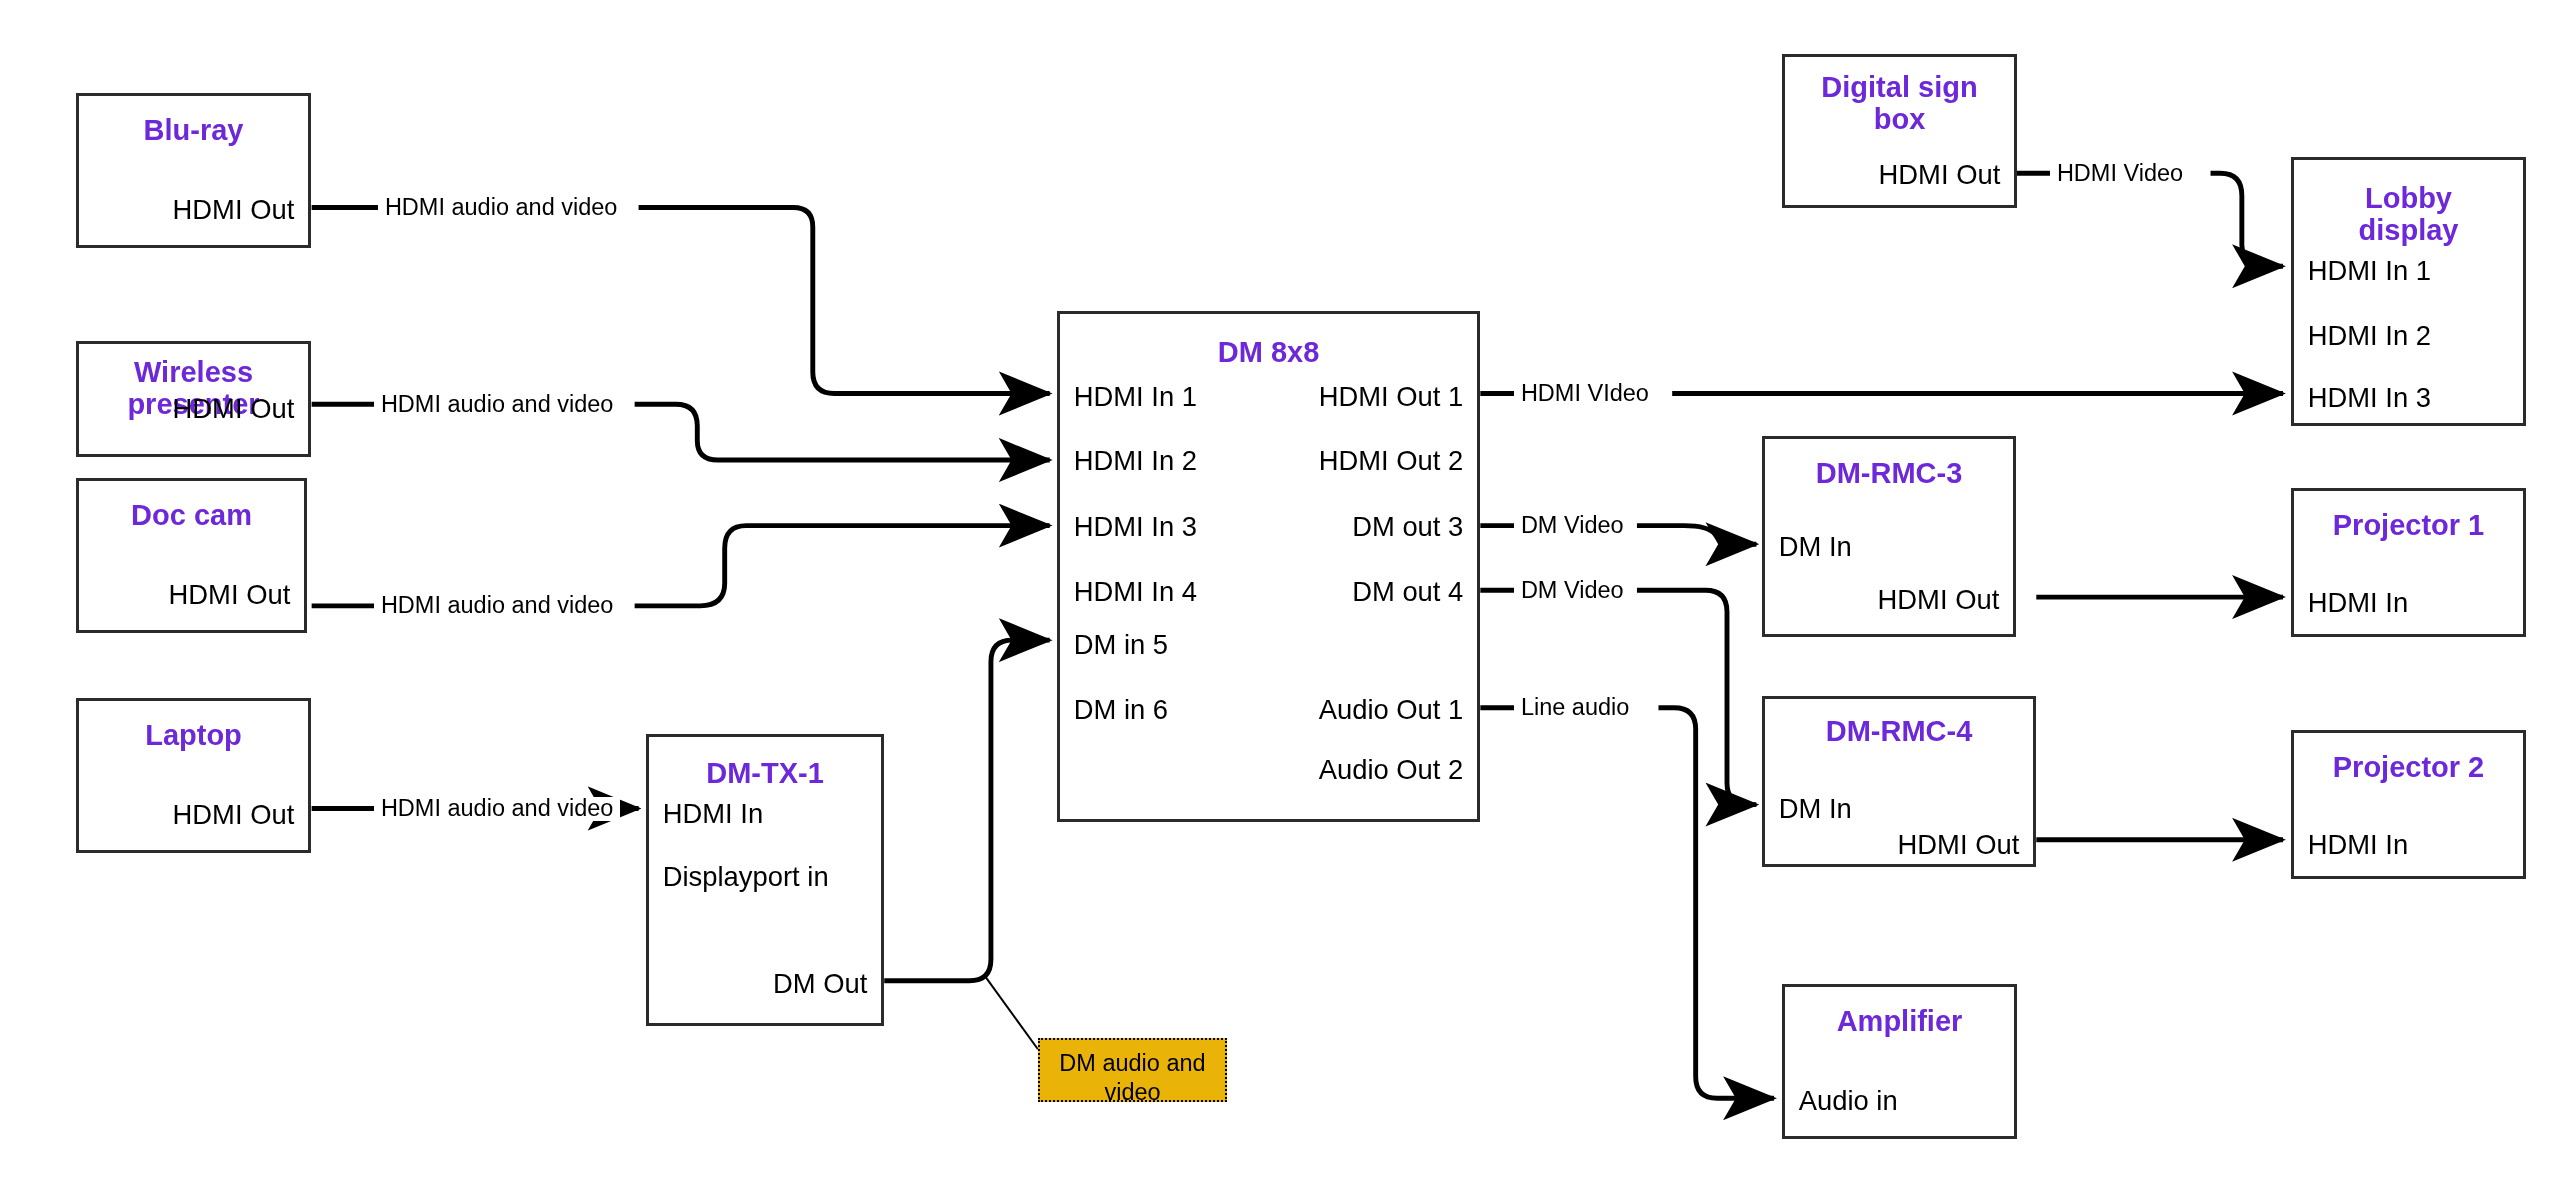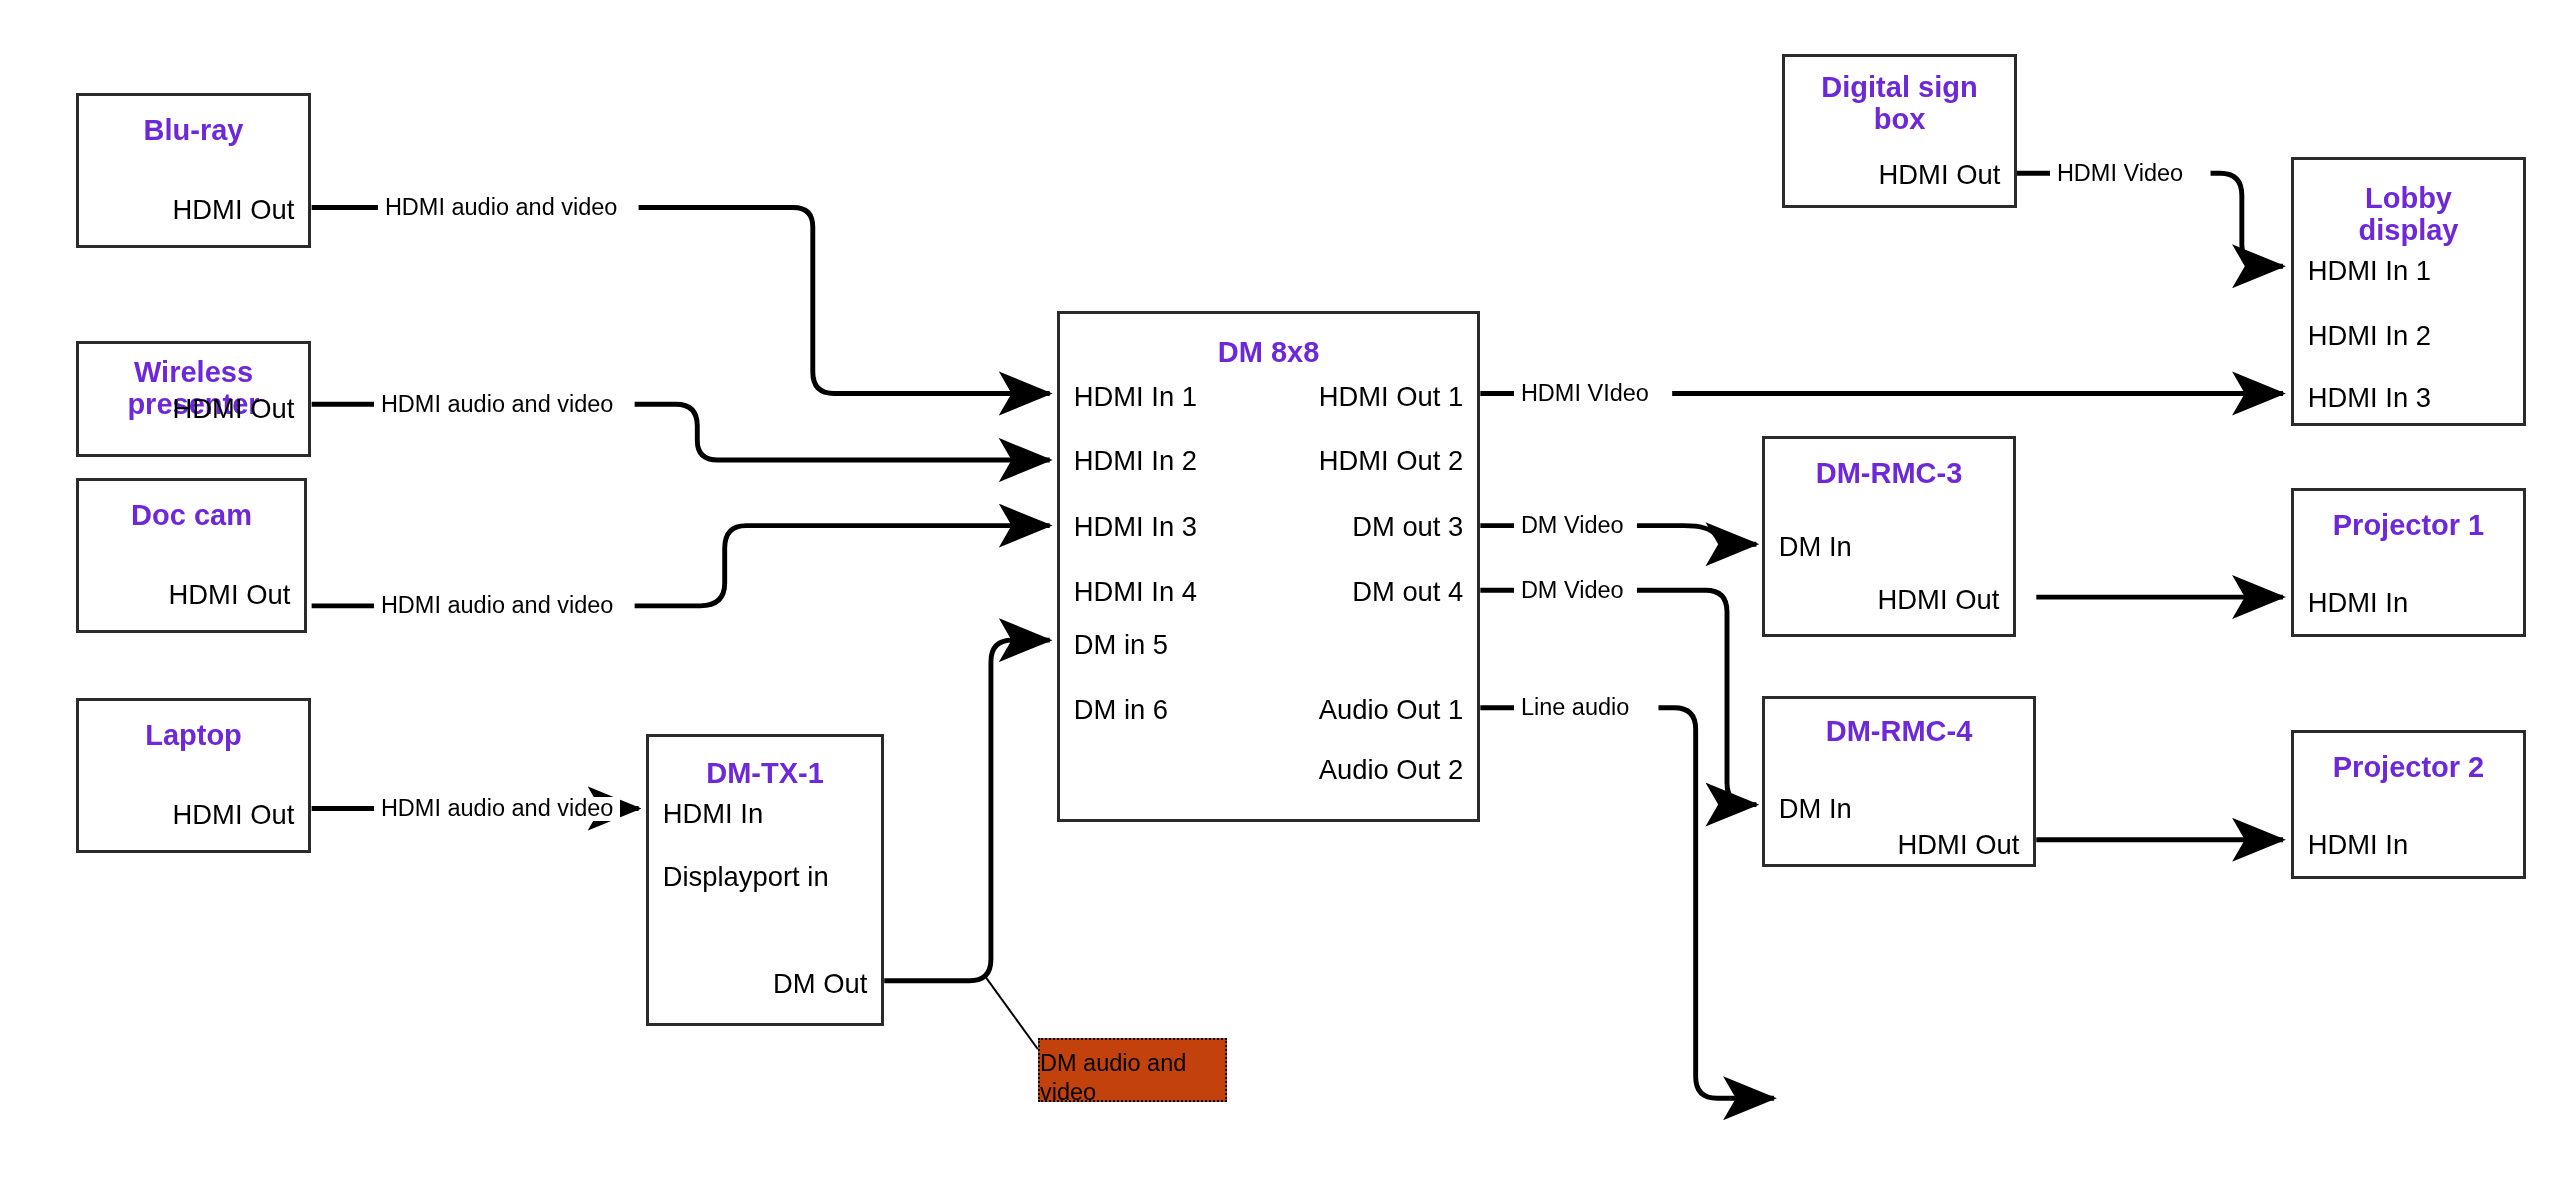--- a/index.html
+++ b/index.html
@@ -5,22 +5,22 @@
   html,body{margin:0;padding:0;background:#ffffff;}
   body{width:2576px;height:1201px;overflow:hidden;font-family:"Liberation Sans",sans-serif;}
   #stage{position:relative;width:2576px;height:1201px;background:#fff;}
   svg#wires{position:absolute;left:0;top:0;width:2576px;height:1201px;pointer-events:none;}
   .box{position:absolute;box-sizing:border-box;border:3.9px solid #2b2b2b;background:#fff;}
   .box-title{position:absolute;left:0;right:0;text-align:center;font-weight:bold;font-size:29px;color:#6d28d9;line-height:1.12;}
   .port{position:absolute;font-size:27.4px;color:#000;white-space:nowrap;}
   .port.left{left:13.7px;text-align:left;}
   .port.right{right:13.7px;text-align:right;}
   .wlabel{position:absolute;font-size:23.5px;color:#000;background:#fff;padding:0 6.9px;white-space:nowrap;line-height:1;}
-  .note{position:absolute;box-sizing:border-box;border:2px dotted #000;background:#c2410c;
-        font-size:23.5px;color:#000;text-align:left;line-height:1.25;padding-top:8.8px;}
+  .note{position:absolute;box-sizing:border-box;border:2px dotted #000;background:#eab308;
+        font-size:23.5px;color:#000;text-align:center;line-height:1.25;padding-top:8.8px;}
 </style>
 </head>
 <body>
 
 <div id="stage">
 
   <svg id="wires" viewBox="0 0 2631 1227">
     <defs>
       <marker id="ah" markerWidth="11" markerHeight="9" refX="10.4" refY="4.5" orient="auto" markerUnits="strokeWidth">
         <path d="M0,0 L11,4.5 L0,9 L2.6,4.5 z" fill="#000"></path>
@@ -133,20 +133,24 @@
     <div class="box-title" style="top:15.7px;">DM-RMC-4</div>
     <div class="port left" style="top:94px;">DM In</div>
     <div class="port right" style="top:130px;">HDMI Out</div>
   </div>
 
   <div class="box" style="left:2291px;top:730px;width:235px;height:149px;">
     <div class="box-title" style="top:17.6px;">Projector 2</div>
     <div class="port left" style="top:96px;">HDMI In</div>
   </div>
 
+  <div class="box" style="left:1782px;top:984px;width:235px;height:155px;">
+    <div class="box-title" style="top:17.6px;">Amplifier</div>
+    <div class="port left" style="top:98px;">Audio in</div>
+  </div>
 
   <div class="wlabel" style="left:378px;top:196px;">HDMI audio and video</div>
   <div class="wlabel" style="left:374px;top:393px;">HDMI audio and video</div>
   <div class="wlabel" style="left:374px;top:594px;">HDMI audio and video</div>
   <div class="wlabel" style="left:374px;top:797px;">HDMI audio and video</div>
 
   <div class="wlabel" style="left:2050px;top:162px;">HDMI Video</div>
   <div class="wlabel" style="left:1514px;top:382px;">HDMI VIdeo</div>
   <div class="wlabel" style="left:1514px;top:514px;">DM Video</div>
   <div class="wlabel" style="left:1514px;top:579px;">DM Video</div>

